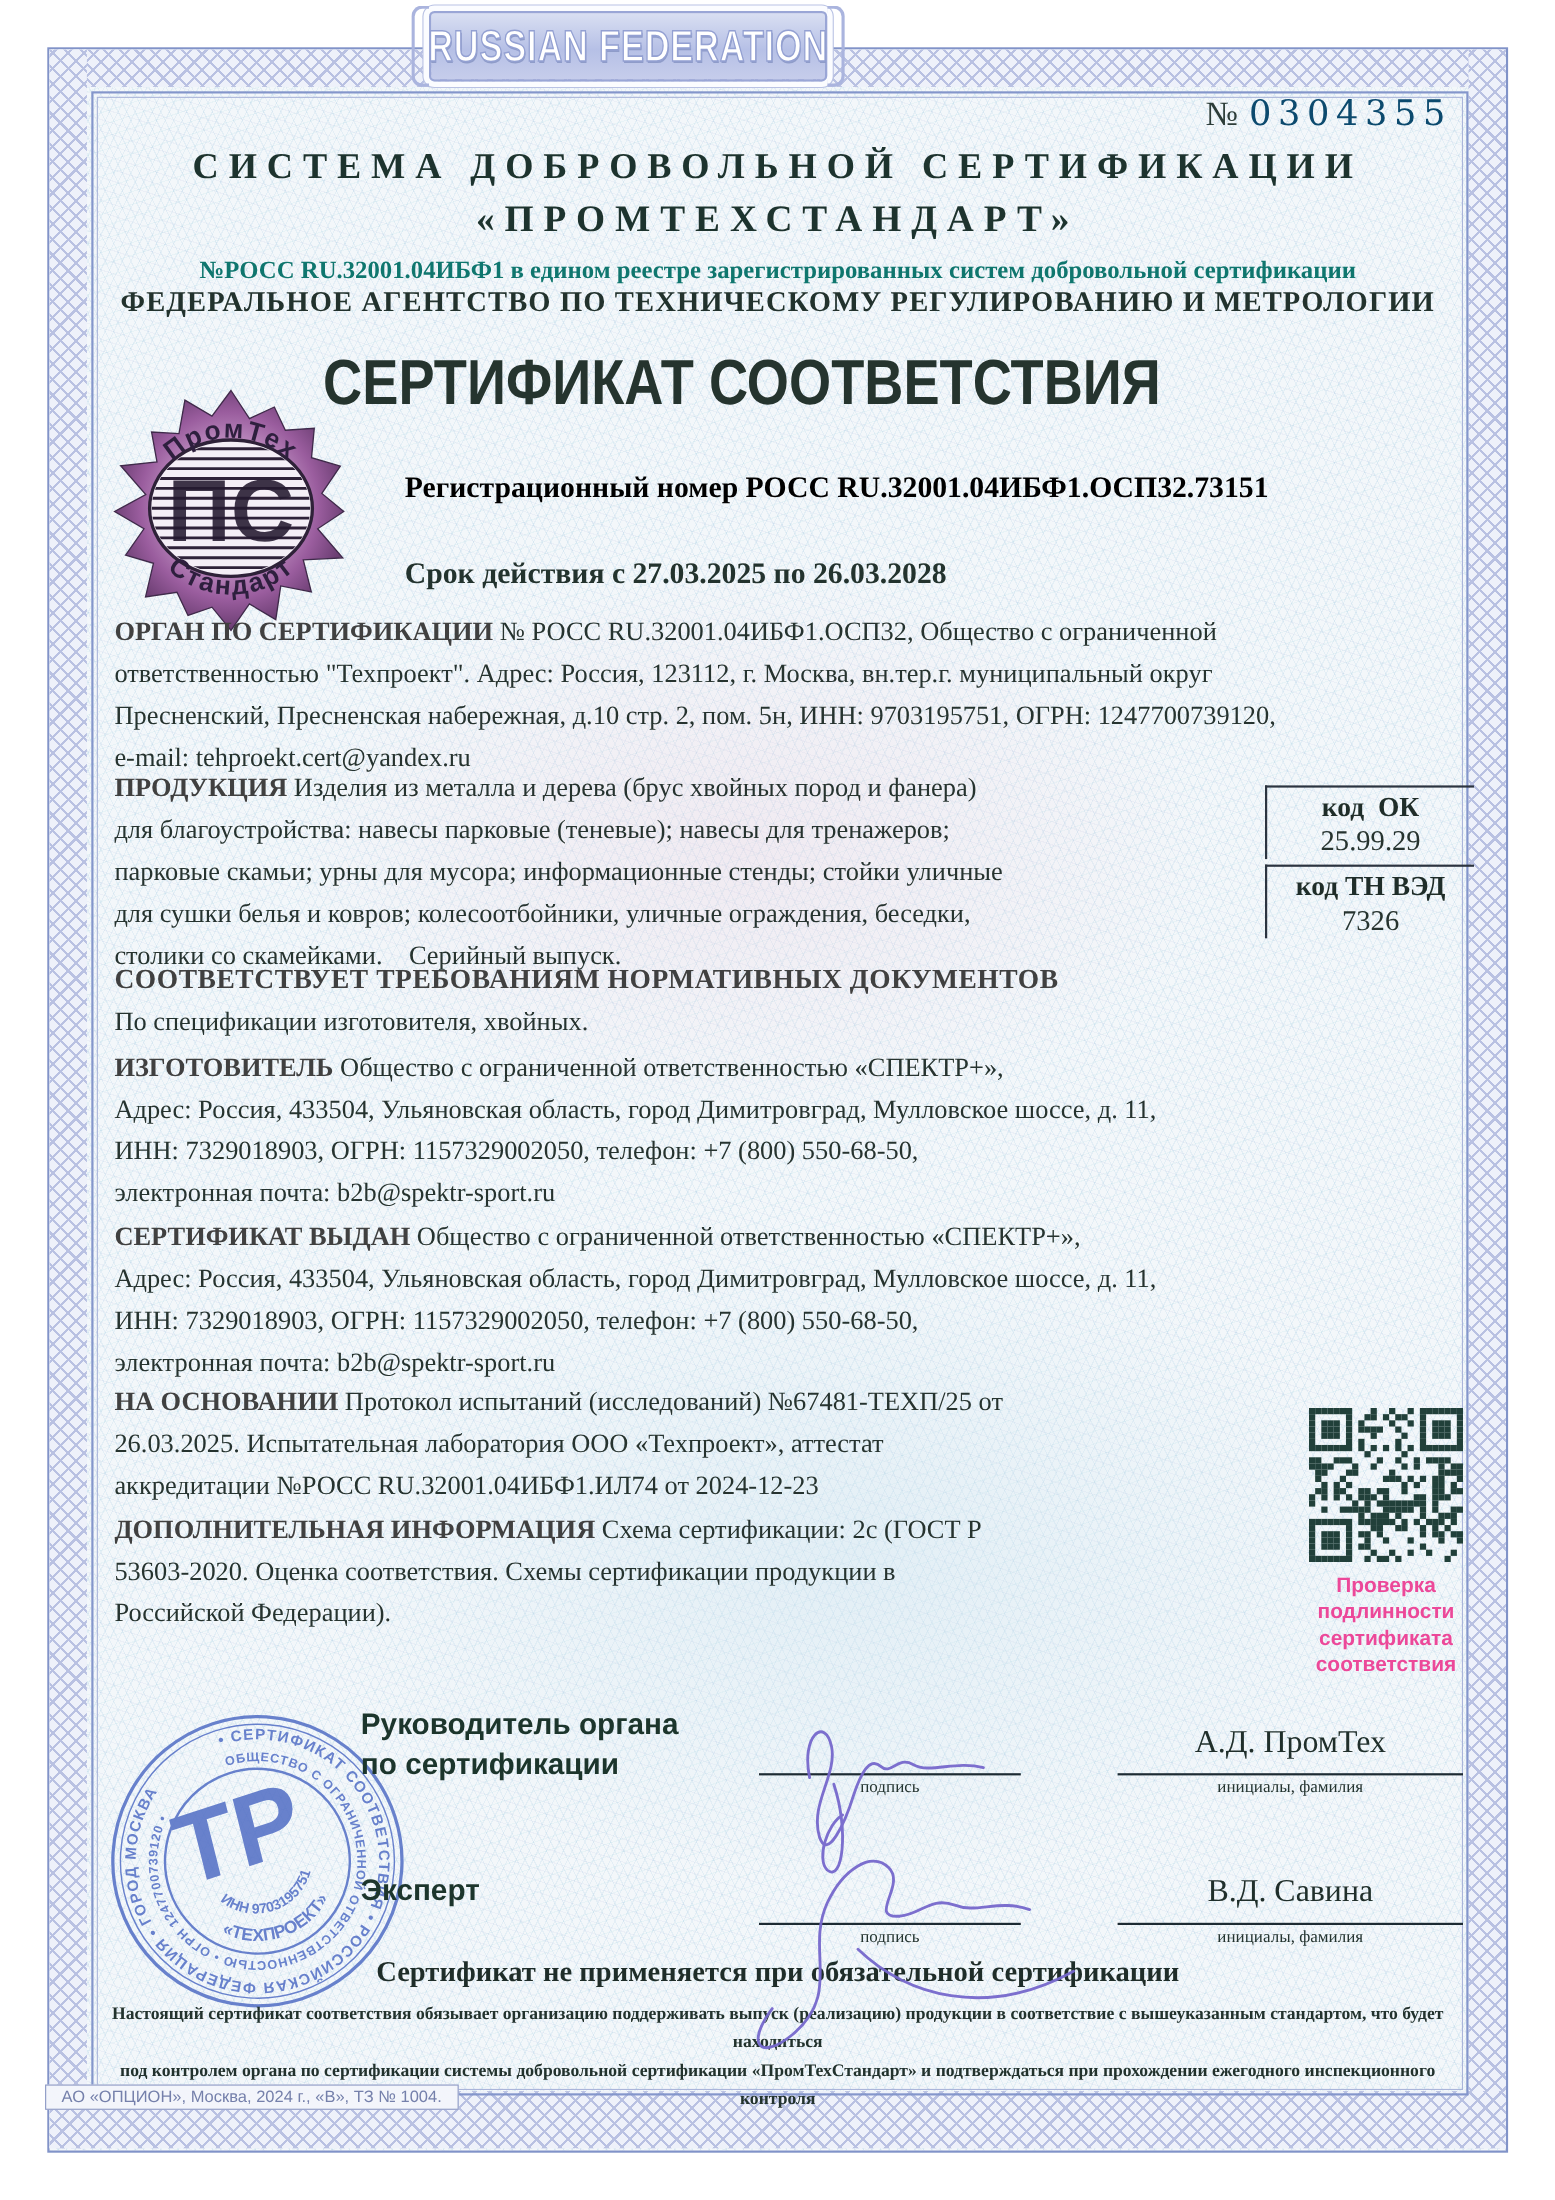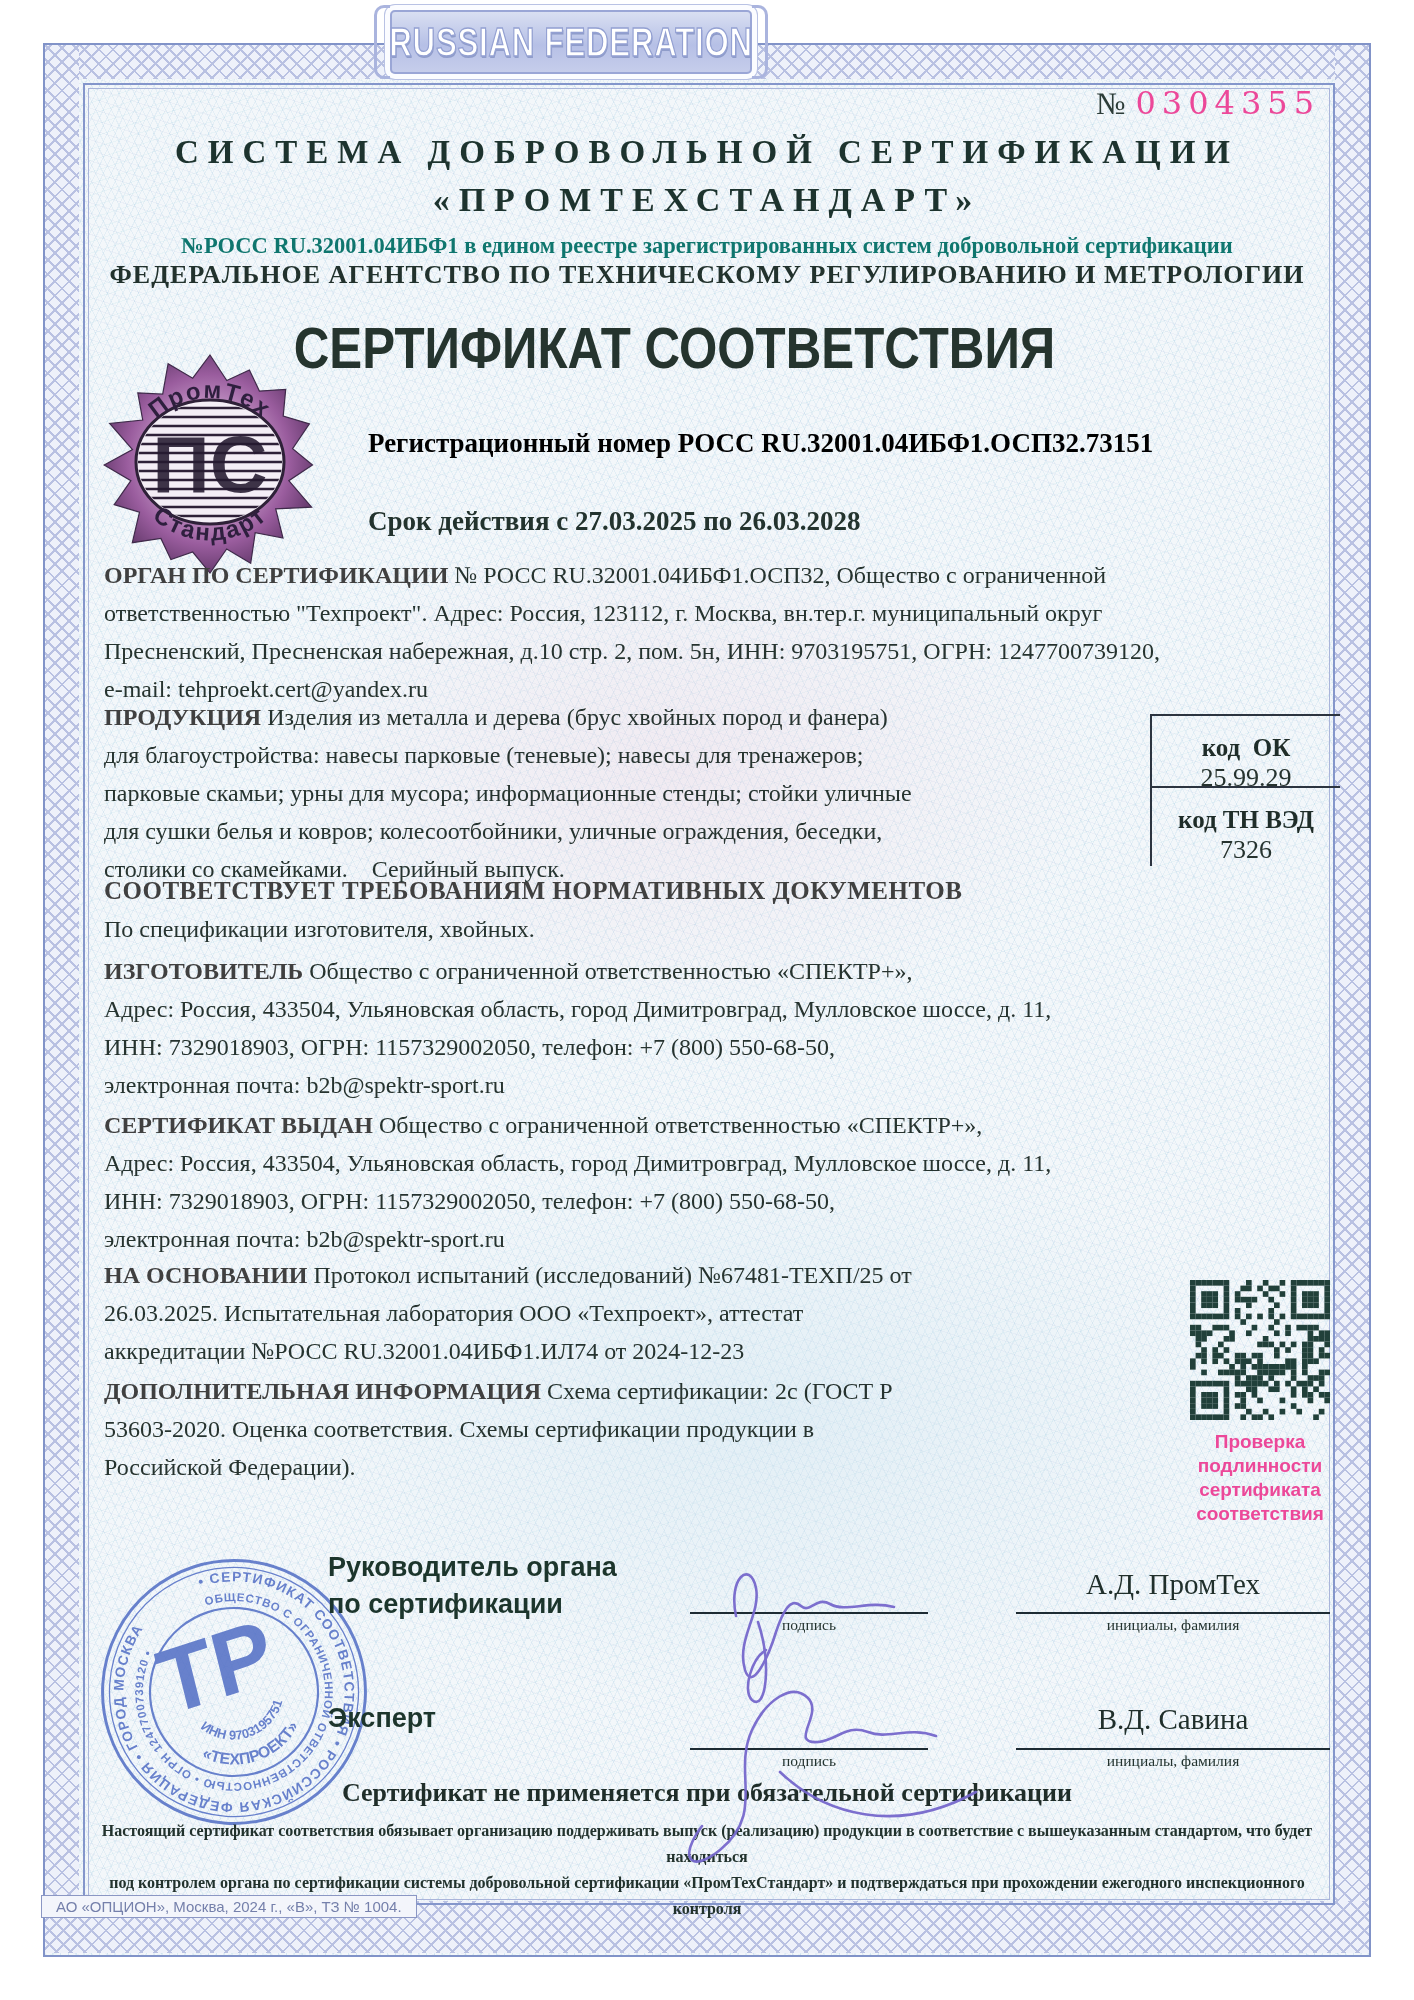--- a/index.html
+++ b/index.html
@@ -47,21 +47,21 @@
     font-family:"Liberation Sans", sans-serif;font-weight:bold;font-size:40px;
     color:#ffffff;letter-spacing:1px;transform:scaleX(.78);white-space:nowrap;
     -webkit-text-stroke:1.4px #93a0d2;text-shadow:1px 2px 0 #8f9cc9;
   }
   .bracket{position:absolute;top:-7px;bottom:-7px;width:13px;border:3px solid #aab4de;z-index:7;}
   .bracket-l{left:-18px;border-right:none;border-radius:10px 0 0 10px;}
   .bracket-r{right:-18px;border-left:none;border-radius:0 10px 10px 0;}
   
   .serial{position:absolute;top:84px;left:1020px;width:300px;text-align:right;z-index:5;white-space:nowrap;}
   .serial .pfx{font-size:31px;color:#2c3c38;}
-  .serial .num{font-family:"DejaVu Serif", serif;font-size:32px;color:#ec4899;letter-spacing:6px;margin-left:10px;}
+  .serial .num{font-family:"DejaVu Serif", serif;font-size:32px;color:#0c4a6e;letter-spacing:6px;margin-left:10px;}
   .ctr{position:absolute;left:85px;right:85px;text-align:center;z-index:5;}
   .sys1{top:134px;font-size:33px;font-weight:600;letter-spacing:9px;color:#1d332e;white-space:nowrap;}
   .sys2{top:181px;font-size:34px;font-weight:600;letter-spacing:9px;color:#1d332e;}
   .registry{top:233px;font-size:22.5px;font-weight:bold;color:#0f766e;}
   .agency{top:260px;font-size:26px;font-weight:bold;letter-spacing:1px;color:#22322d;white-space:nowrap;}
   .maintitle{
     top:314px;left:85px;right:150px;text-align:center;
     font-family:"Liberation Sans", sans-serif;font-weight:bold;font-size:58px;
     color:#25342e;transform:scaleX(.85);transform-origin:center;white-space:nowrap;z-index:5;
   }
@@ -73,21 +73,21 @@
     font-size:24px;line-height:38px;color:#26332f;
   }
   .section b{color:#404040;}
   .section span{white-space:pre-line;}
   .section.lead-block b{display:block;font-size:25px;letter-spacing:.5px;}
   .section.lead-block span{display:block;}
   
   .codebox{
     position:absolute;left:1150px;width:188px;z-index:5;text-align:center;
     border-top:2.5px solid #2c3440;border-left:2px solid #2c3440;
-    padding-top:18px;height:60px;
+    padding-top:5px;height:60px;
   }
   .codebox .lbl{font-size:25px;font-weight:bold;color:#1f2d29;}
   .codebox .val{font-size:26px;color:#26332f;margin-top:1px;}
   
   .qrwrap{position:absolute;left:1182px;top:1280px;width:156px;text-align:center;z-index:5;}
   .qrwrap svg{display:block;margin:0 auto;}
   .qrcap{
     margin-top:10px;font-family:"Liberation Sans", sans-serif;font-weight:bold;
     font-size:19px;line-height:24px;color:#ec4899;white-space:pre-line;
   }

